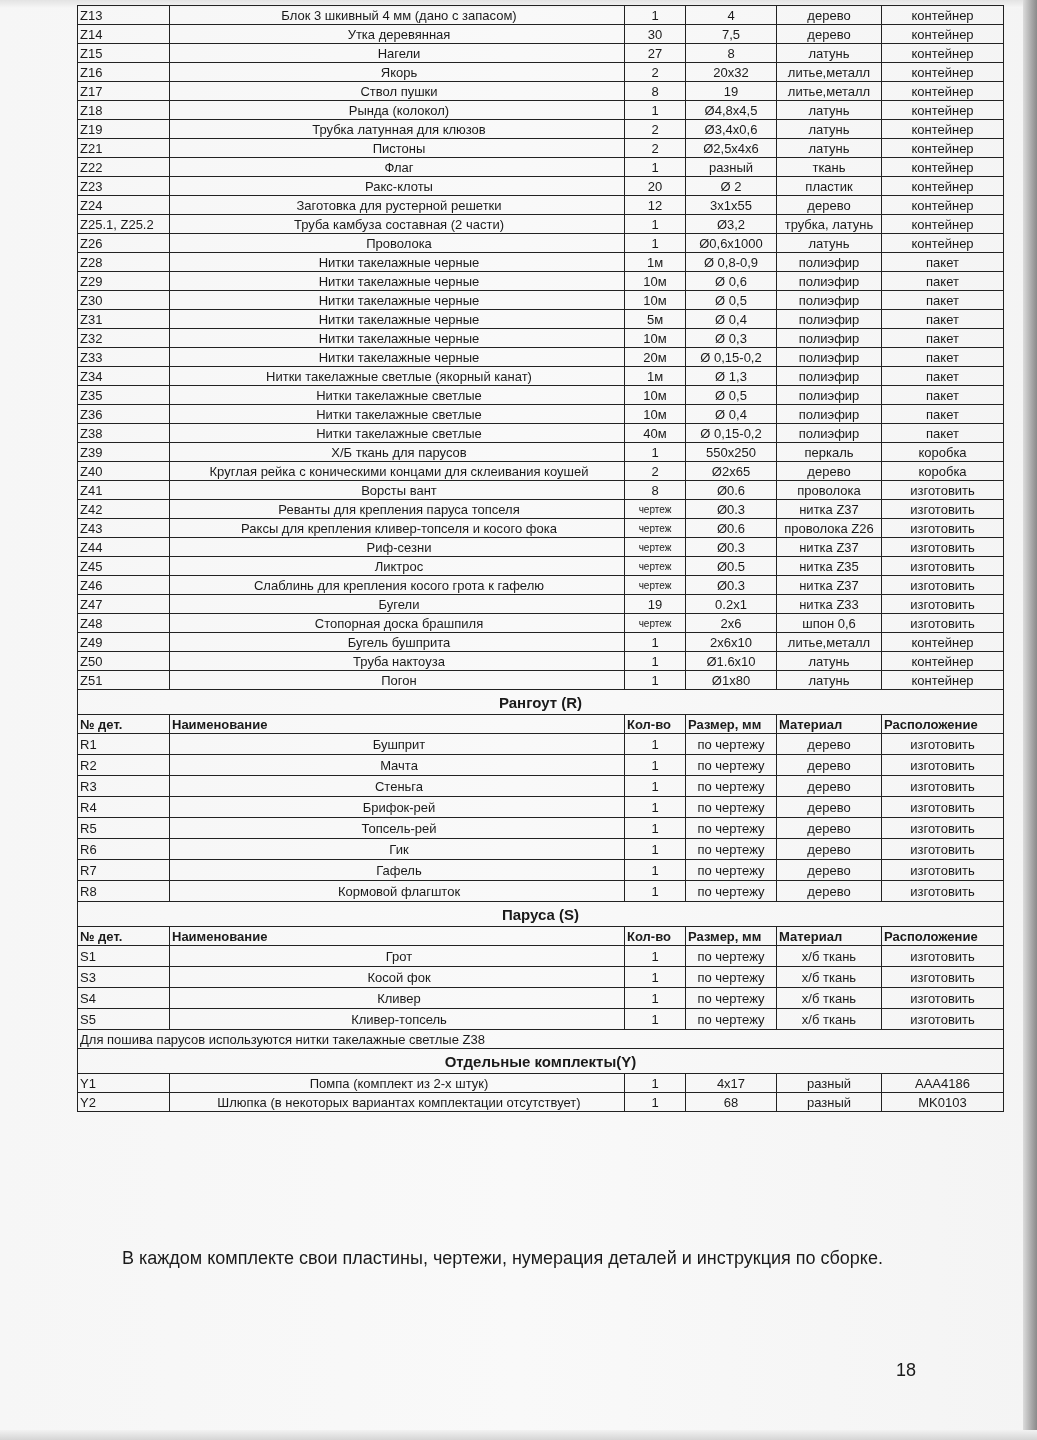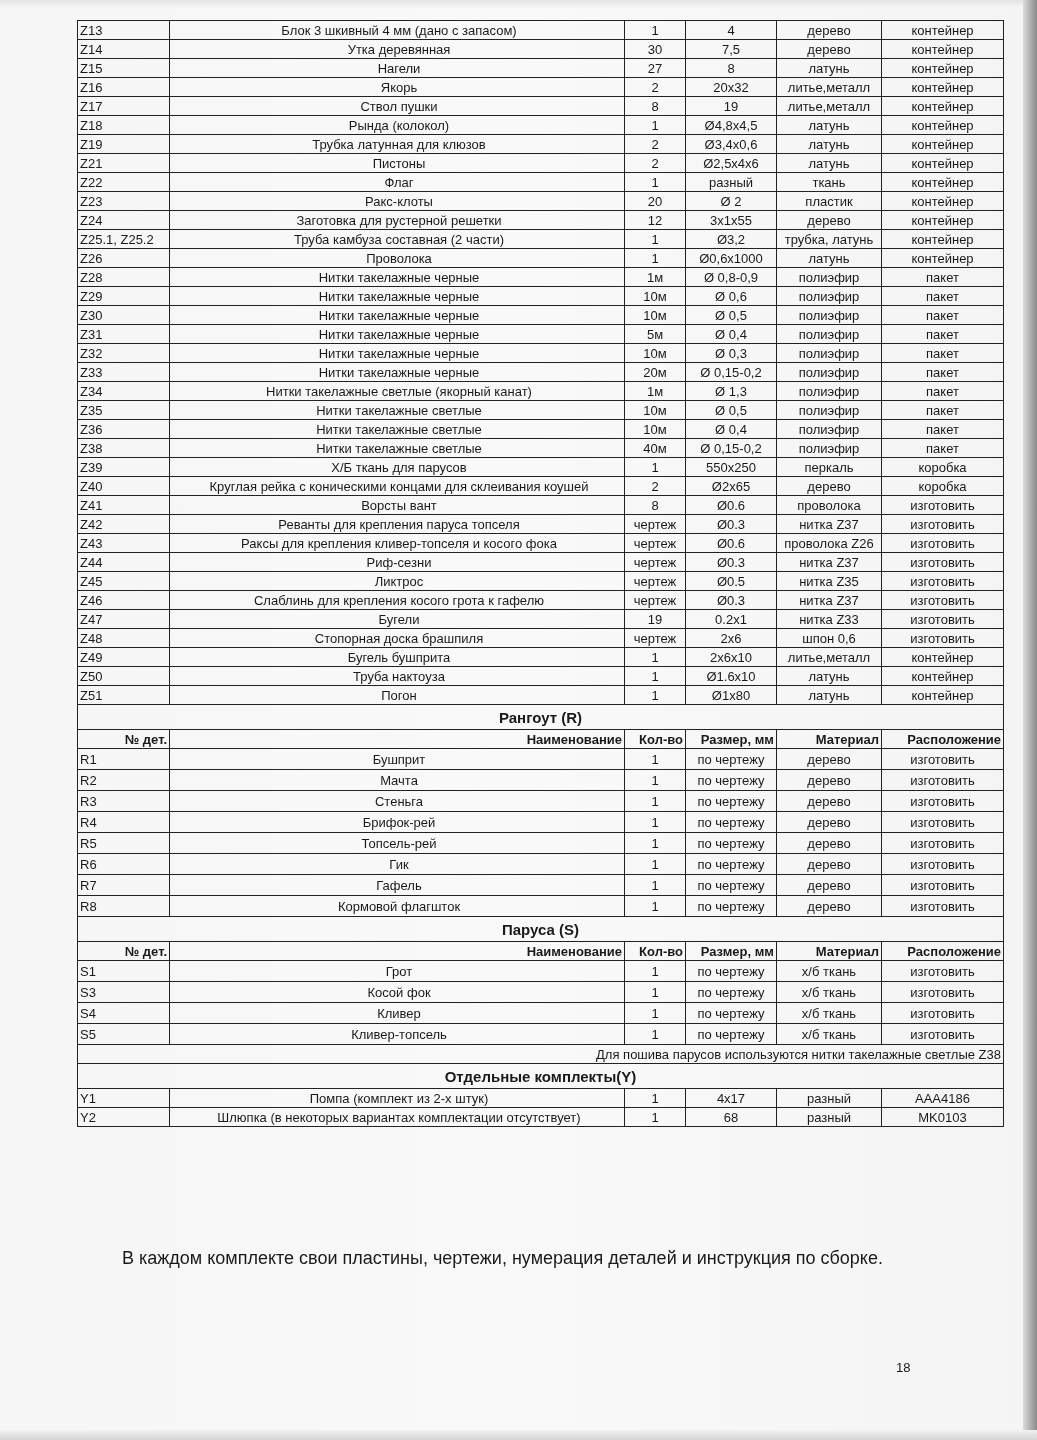--- a/index.html
+++ b/index.html
@@ -19,54 +19,54 @@
     }
     .shadow-top {
       position: absolute; left: 0; top: 0; width: 1037px; height: 8px;
       background: linear-gradient(180deg, #e3e3e3, #f6f6f6);
     }
     .shadow-bottom {
       position: absolute; left: 0; bottom: 0; width: 1037px; height: 10px;
       background: linear-gradient(180deg, #f2f2f2, #d5d5d5);
     }
     table.parts {
-      position: absolute; left: 77px; top: 20px;
+      position: absolute; left: 77px; top: 5px;
       width: 926px;
       border-collapse: collapse;
       table-layout: fixed;
       font-size: 13px;
       line-height: 15px;
     }
     table.parts td, table.parts th {
       border: 1px solid #222;
       padding: 0 2px;
       height: 18px;
       white-space: nowrap;
       overflow: hidden;
     }
     table.parts td.c-id { text-align: left; }
     table.parts td.c-name { text-align: center; padding-left: 6px; }
     table.parts td.c-qty, table.parts td.c-size,
     table.parts td.c-mat, table.parts td.c-loc { text-align: center; }
-    table.parts td.small { font-size: 13px; }
+    table.parts td.small { font-size: 10px; }
     table.parts tr.section td {
       text-align: center; font-weight: bold; font-size: 15px; height: 24px;
     }
     table.parts tr.colhead td {
-      text-align: right; font-weight: bold; font-size: 13px; height: 18px;
-    }
-    table.parts tr.note td { text-align: right; font-size: 13px; height: 18px; }
+      text-align: left; font-weight: bold; font-size: 13px; height: 18px;
+    }
+    table.parts tr.note td { text-align: left; font-size: 13px; height: 18px; }
     table.parts tr.tall td { height: 20px; }
     .footnote {
       position: absolute; left: 122px; top: 1248px;
       font-size: 18px;
     }
     .page-number {
       position: absolute; left: 896px; top: 1360px;
-      font-size: 13px;
+      font-size: 18px;
     }
   </style>
 </head>
 <body>
 
 <div class="page"></div>
 <div class="shadow-top"></div>
 <div class="shadow-right"></div>
 <div class="shadow-bottom"></div>
 

